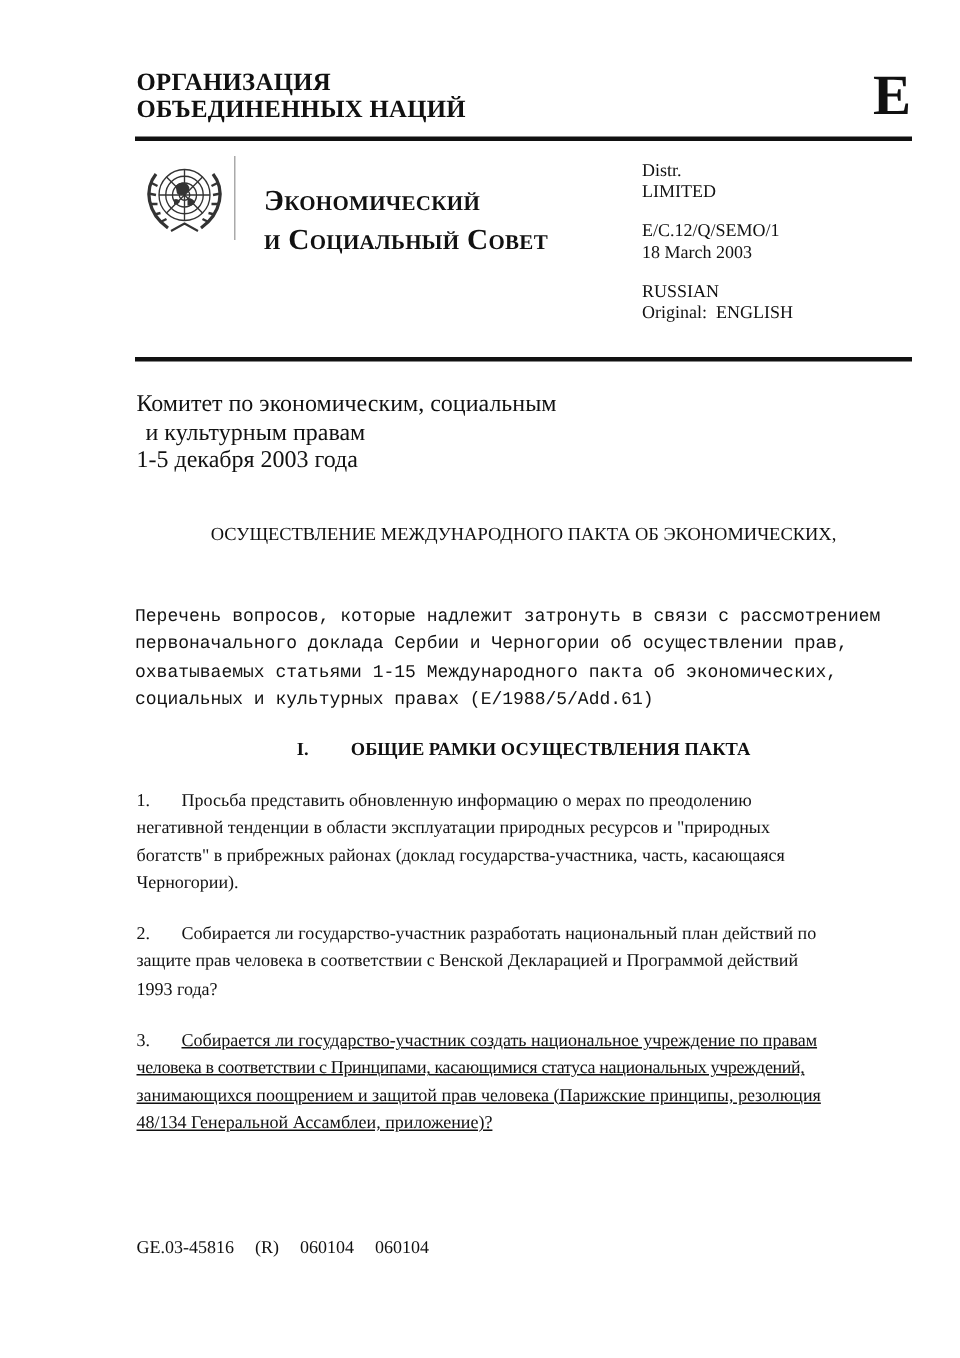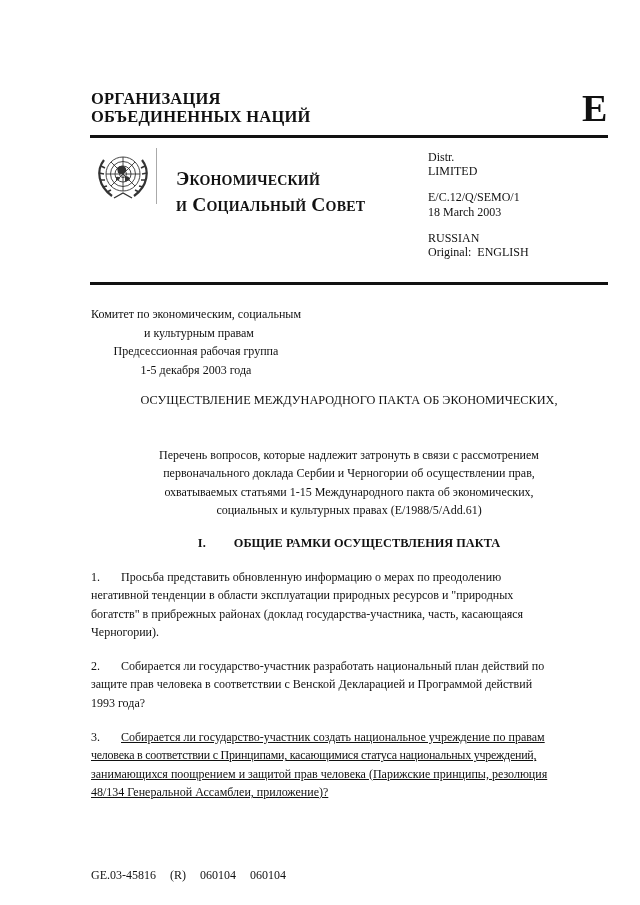--- a/index.html
+++ b/index.html
@@ -1,30 +1,30 @@
 <!DOCTYPE html>
 <html><head>
 <meta charset="utf-8">
 <style>
   html, body { margin: 0; padding: 0; background: #ffffff; }
   body { width: 640px; height: 905px; position: relative; overflow: hidden;
          font-family: "Liberation Serif", "DejaVu Serif", serif; color: #111; }
-  .abs { position: absolute; margin-top: 44px; }
+  .abs { position: absolute; }
   .org { left: 91px; top: 46px; font-weight: bold; font-size: 16.5px; line-height: 18px; letter-spacing: 0.2px; }
   .lang { left: 582px; top: 44px; font-weight: bold; font-size: 38px; line-height: 40px; }
   .rule { left: 90px; width: 518px; height: 3px; background: #111; }
   .emblem { left: 92px; top: 104px; width: 62px; height: 56px; }
   .vsep { left: 156px; top: 104px; width: 1px; height: 56px; background: #aaa; }
   .council { left: 176px; top: 122px; font-weight: bold; font-size: 19.5px; line-height: 26px; font-variant: small-caps; letter-spacing: 0.2px; }
   .meta { left: 428px; top: 106px; font-size: 12px; line-height: 14.2px; }
   .meta .gap { height: 12px; }
-  .committee { left: 91px; top: 261px; font-size: 12px; line-height: 18.5px; text-align: center; }
+  .committee { left: 91px; top: 261px; font-size: 16px; line-height: 18.5px; }
   .committee .indent { padding-left: 6px; }
   .title { left: 90px; width: 518px; top: 347px; text-align: center; font-size: 12.3px; line-height: 18px; }
-  .subtitle { left: 90px; width: 518px; top: 402px; text-align: center; font-size: 12px; line-height: 18.3px; }
+  .subtitle { left: 90px; width: 518px; top: 402px; text-align: left; font-size: 12px; line-height: 18.3px; font-family: Liberation Mono, monospace; }
   .section { left: 90px; width: 518px; top: 491px; text-align: center; font-weight: bold; font-size: 12.3px; line-height: 16px; }
   .section .num { display: inline-block; width: 36px; text-align: left; }
   .para { left: 91px; width: 520px; font-size: 12px; line-height: 18.3px; }
   .para .pnum { display: inline-block; width: 30px; }
   .footer { left: 91px; top: 824px; font-size: 12px; line-height: 14px; word-spacing: 0; }
   .footer span { margin-right: 14px; }
 </style>
 </head>
 <body>
 
@@ -76,21 +76,20 @@
   <div class="gap"></div>
   <div>RUSSIAN</div>
   <div style="white-space:pre;">Original:  ENGLISH</div>
 </div>
 
 <div class="abs rule" style="top:238px;"></div>
 
 <div class="abs committee">
   <div>Комитет по экономическим, социальным</div>
   <div class="indent">и культурным правам</div>
-  <div>Предсессионная рабочая группа</div>
   <div>1-5 декабря 2003 года</div>
 </div>
 
 <div class="abs title">
   <div>ОСУЩЕСТВЛЕНИЕ МЕЖДУНАРОДНОГО ПАКТА ОБ ЭКОНОМИЧЕСКИХ,</div>
 </div>
 
 <div class="abs subtitle">
   <div>Перечень вопросов, которые надлежит затронуть в связи с рассмотрением</div>
   <div>первоначального доклада Сербии и Черногории об осуществлении прав,</div>

